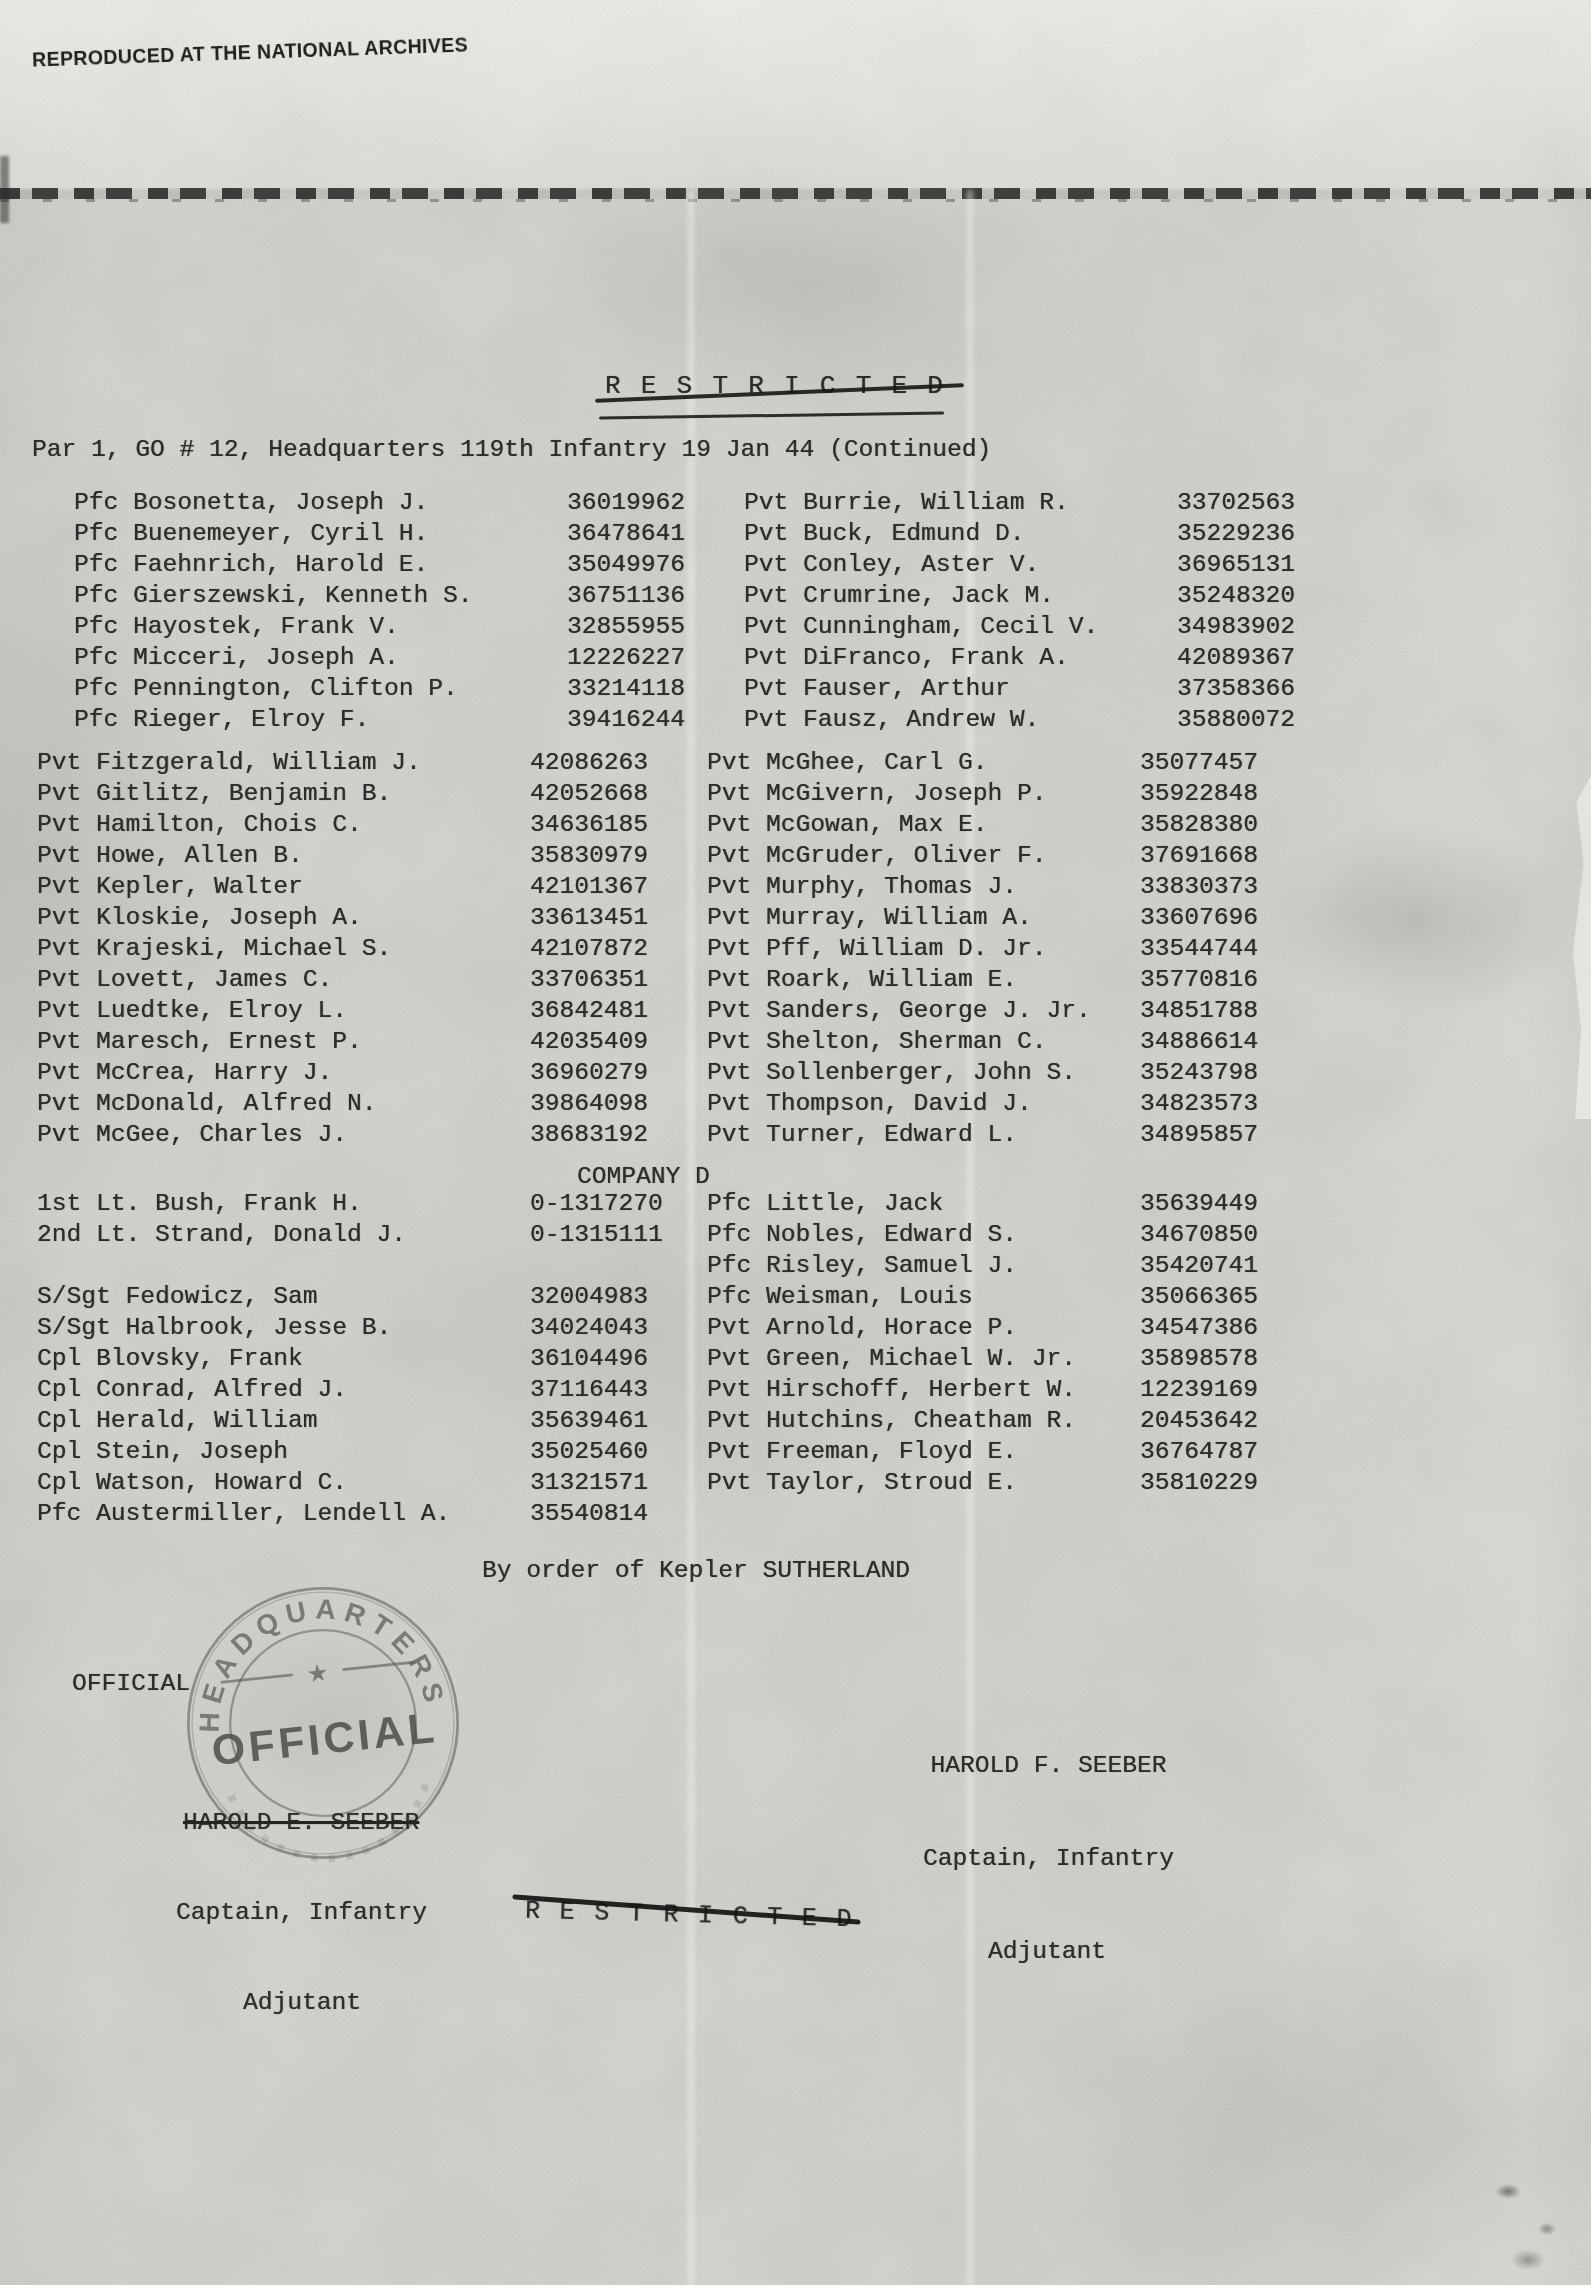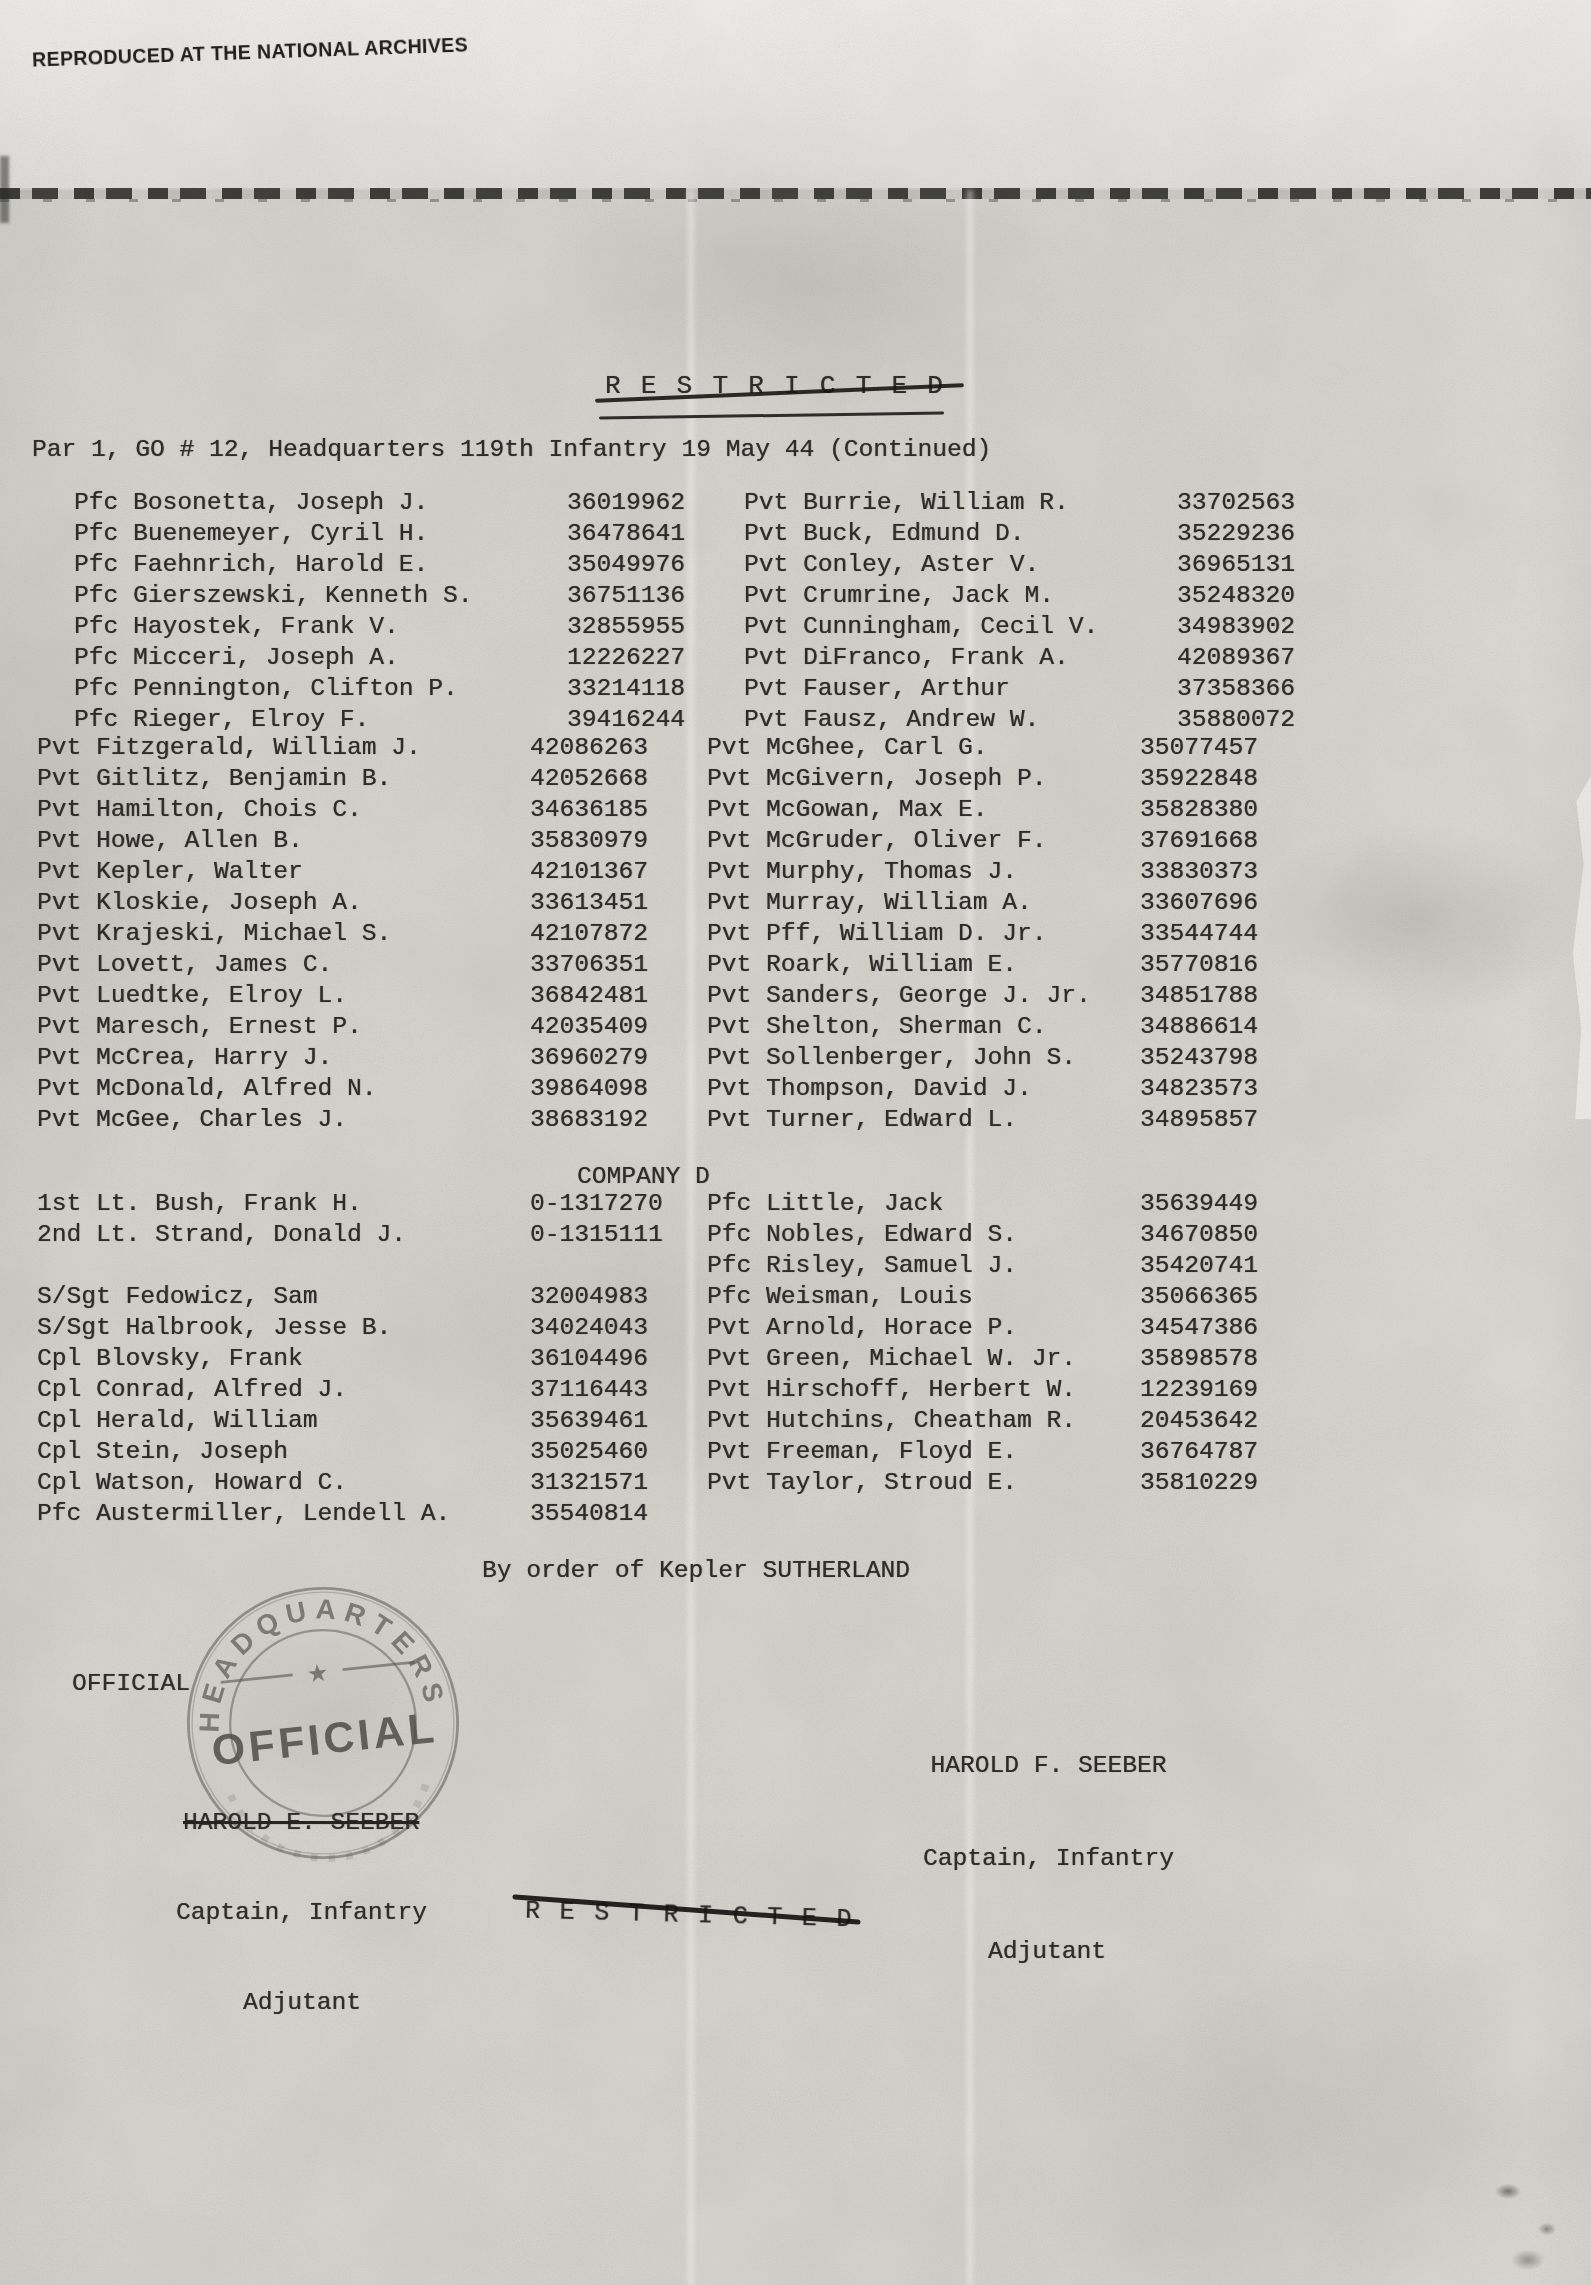--- a/index.html
+++ b/index.html
@@ -36,21 +36,21 @@
   .archive-note{position:absolute;left:32px;top:41px;font-family:"Liberation Sans",sans-serif;
          font-weight:700;font-size:19.5px;letter-spacing:0.4px;color:#20201e;
          transform:rotate(-2deg);filter:blur(0.2px);}
   .restricted-top{position:absolute;left:605px;top:371px;font-size:26px;letter-spacing:2.3px;}
   .rt-underline{position:absolute;left:599px;top:414px;width:345px;height:3.2px;background:#1c1c1a;
          transform:rotate(-.8deg);border-radius:1.9px;opacity:.9;}
   .rt-strike{position:absolute;left:595px;top:391px;width:369px;height:4.2px;background:#161614;
          transform:rotate(-2.4deg);border-radius:1.9px;opacity:.9;}
   .par-header{position:absolute;left:32px;top:434px;}
   .roster{position:absolute;left:37px;width:1529px;}
-  .block1{top:487px;margin-left:37px;} .block2{top:732px;} .blockD{top:1188px;}
+  .block1{top:487px;margin-left:37px;} .block2{top:747px;} .blockD{top:1188px;}
   .roster-row{display:grid;grid-template-columns:493px 177px 433px auto;height:31px;}
   .company-heading{position:absolute;left:577px;top:1161px;text-align:center;}
   .order-line{position:absolute;left:482px;top:1555px;}
 
   .sig-right{position:absolute;left:923px;top:1688px;}
   .sig-left{position:absolute;left:176px;top:1748px;z-index:3;line-height:30px;}
   .sig-name-r{margin-left:7.4px;} .sig-role-r{margin-left:65px;}
   .sig-name-l{margin-left:7px;text-decoration:line-through;text-decoration-thickness:2.8px;text-decoration-color:#242422;}
   .sig-role-l{margin-left:67px;}
   .official-typed{position:absolute;left:72px;top:1668px;z-index:3;}
@@ -77,21 +77,21 @@
   <div class="fold f2"></div>
   <div class="torn-edge"></div>
   <div class="corner-marks"></div>
 
   <div class="archive-note">REPRODUCED AT THE NATIONAL ARCHIVES</div>
 
   <div class="typed restricted-top">R E S T R I C T E D</div>
   <div class="rt-underline"></div>
   <div class="rt-strike"></div>
 
-  <div class="typed par-header">Par 1, GO # 12, Headquarters 119th Infantry 19 May 44 (Continued)</div>
+  <div class="typed par-header">Par 1, GO # 12, Headquarters 119th Infantry 19 Jan 44 (Continued)</div>
 
   <div class="typed roster block1"><div class="roster-row"><span class="cell name">Pfc Bosonetta, Joseph J.</span><span class="cell serial">36019962</span><span class="cell name">Pvt Burrie, William R.</span><span class="cell serial">33702563</span></div><div class="roster-row"><span class="cell name">Pfc Buenemeyer, Cyril H.</span><span class="cell serial">36478641</span><span class="cell name">Pvt Buck, Edmund D.</span><span class="cell serial">35229236</span></div><div class="roster-row"><span class="cell name">Pfc Faehnrich, Harold E.</span><span class="cell serial">35049976</span><span class="cell name">Pvt Conley, Aster V.</span><span class="cell serial">36965131</span></div><div class="roster-row"><span class="cell name">Pfc Gierszewski, Kenneth S.</span><span class="cell serial">36751136</span><span class="cell name">Pvt Crumrine, Jack M.</span><span class="cell serial">35248320</span></div><div class="roster-row"><span class="cell name">Pfc Hayostek, Frank V.</span><span class="cell serial">32855955</span><span class="cell name">Pvt Cunningham, Cecil V.</span><span class="cell serial">34983902</span></div><div class="roster-row"><span class="cell name">Pfc Micceri, Joseph A.</span><span class="cell serial">12226227</span><span class="cell name">Pvt DiFranco, Frank A.</span><span class="cell serial">42089367</span></div><div class="roster-row"><span class="cell name">Pfc Pennington, Clifton P.</span><span class="cell serial">33214118</span><span class="cell name">Pvt Fauser, Arthur</span><span class="cell serial">37358366</span></div><div class="roster-row"><span class="cell name">Pfc Rieger, Elroy F.</span><span class="cell serial">39416244</span><span class="cell name">Pvt Fausz, Andrew W.</span><span class="cell serial">35880072</span></div></div>
   <div class="typed roster block2"><div class="roster-row"><span class="cell name">Pvt Fitzgerald, William J.</span><span class="cell serial">42086263</span><span class="cell name">Pvt McGhee, Carl G.</span><span class="cell serial">35077457</span></div><div class="roster-row"><span class="cell name">Pvt Gitlitz, Benjamin B.</span><span class="cell serial">42052668</span><span class="cell name">Pvt McGivern, Joseph P.</span><span class="cell serial">35922848</span></div><div class="roster-row"><span class="cell name">Pvt Hamilton, Chois C.</span><span class="cell serial">34636185</span><span class="cell name">Pvt McGowan, Max E.</span><span class="cell serial">35828380</span></div><div class="roster-row"><span class="cell name">Pvt Howe, Allen B.</span><span class="cell serial">35830979</span><span class="cell name">Pvt McGruder, Oliver F.</span><span class="cell serial">37691668</span></div><div class="roster-row"><span class="cell name">Pvt Kepler, Walter</span><span class="cell serial">42101367</span><span class="cell name">Pvt Murphy, Thomas J.</span><span class="cell serial">33830373</span></div><div class="roster-row"><span class="cell name">Pvt Kloskie, Joseph A.</span><span class="cell serial">33613451</span><span class="cell name">Pvt Murray, William A.</span><span class="cell serial">33607696</span></div><div class="roster-row"><span class="cell name">Pvt Krajeski, Michael S.</span><span class="cell serial">42107872</span><span class="cell name">Pvt Pff, William D. Jr.</span><span class="cell serial">33544744</span></div><div class="roster-row"><span class="cell name">Pvt Lovett, James C.</span><span class="cell serial">33706351</span><span class="cell name">Pvt Roark, William E.</span><span class="cell serial">35770816</span></div><div class="roster-row"><span class="cell name">Pvt Luedtke, Elroy L.</span><span class="cell serial">36842481</span><span class="cell name">Pvt Sanders, George J. Jr.</span><span class="cell serial">34851788</span></div><div class="roster-row"><span class="cell name">Pvt Maresch, Ernest P.</span><span class="cell serial">42035409</span><span class="cell name">Pvt Shelton, Sherman C.</span><span class="cell serial">34886614</span></div><div class="roster-row"><span class="cell name">Pvt McCrea, Harry J.</span><span class="cell serial">36960279</span><span class="cell name">Pvt Sollenberger, John S.</span><span class="cell serial">35243798</span></div><div class="roster-row"><span class="cell name">Pvt McDonald, Alfred N.</span><span class="cell serial">39864098</span><span class="cell name">Pvt Thompson, David J.</span><span class="cell serial">34823573</span></div><div class="roster-row"><span class="cell name">Pvt McGee, Charles J.</span><span class="cell serial">38683192</span><span class="cell name">Pvt Turner, Edward L.</span><span class="cell serial">34895857</span></div></div>
 
   <div class="typed company-heading">COMPANY D</div>
   <div class="typed roster blockD"><div class="roster-row"><span class="cell name">1st Lt. Bush, Frank H.</span><span class="cell serial">0-1317270</span><span class="cell name">Pfc Little, Jack</span><span class="cell serial">35639449</span></div><div class="roster-row"><span class="cell name">2nd Lt. Strand, Donald J.</span><span class="cell serial">0-1315111</span><span class="cell name">Pfc Nobles, Edward S.</span><span class="cell serial">34670850</span></div><div class="roster-row"><span class="cell name"></span><span class="cell serial"></span><span class="cell name">Pfc Risley, Samuel J.</span><span class="cell serial">35420741</span></div><div class="roster-row"><span class="cell name">S/Sgt Fedowicz, Sam</span><span class="cell serial">32004983</span><span class="cell name">Pfc Weisman, Louis</span><span class="cell serial">35066365</span></div><div class="roster-row"><span class="cell name">S/Sgt Halbrook, Jesse B.</span><span class="cell serial">34024043</span><span class="cell name">Pvt Arnold, Horace P.</span><span class="cell serial">34547386</span></div><div class="roster-row"><span class="cell name">Cpl Blovsky, Frank</span><span class="cell serial">36104496</span><span class="cell name">Pvt Green, Michael W. Jr.</span><span class="cell serial">35898578</span></div><div class="roster-row"><span class="cell name">Cpl Conrad, Alfred J.</span><span class="cell serial">37116443</span><span class="cell name">Pvt Hirschoff, Herbert W.</span><span class="cell serial">12239169</span></div><div class="roster-row"><span class="cell name">Cpl Herald, William</span><span class="cell serial">35639461</span><span class="cell name">Pvt Hutchins, Cheatham R.</span><span class="cell serial">20453642</span></div><div class="roster-row"><span class="cell name">Cpl Stein, Joseph</span><span class="cell serial">35025460</span><span class="cell name">Pvt Freeman, Floyd E.</span><span class="cell serial">36764787</span></div><div class="roster-row"><span class="cell name">Cpl Watson, Howard C.</span><span class="cell serial">31321571</span><span class="cell name">Pvt Taylor, Stroud E.</span><span class="cell serial">35810229</span></div><div class="roster-row"><span class="cell name">Pfc Austermiller, Lendell A.</span><span class="cell serial">35540814</span><span class="cell name"></span><span class="cell serial"></span></div></div>
 
   <div class="typed order-line">By order of Kepler SUTHERLAND</div>
 
   <div class="typed sig-right">

